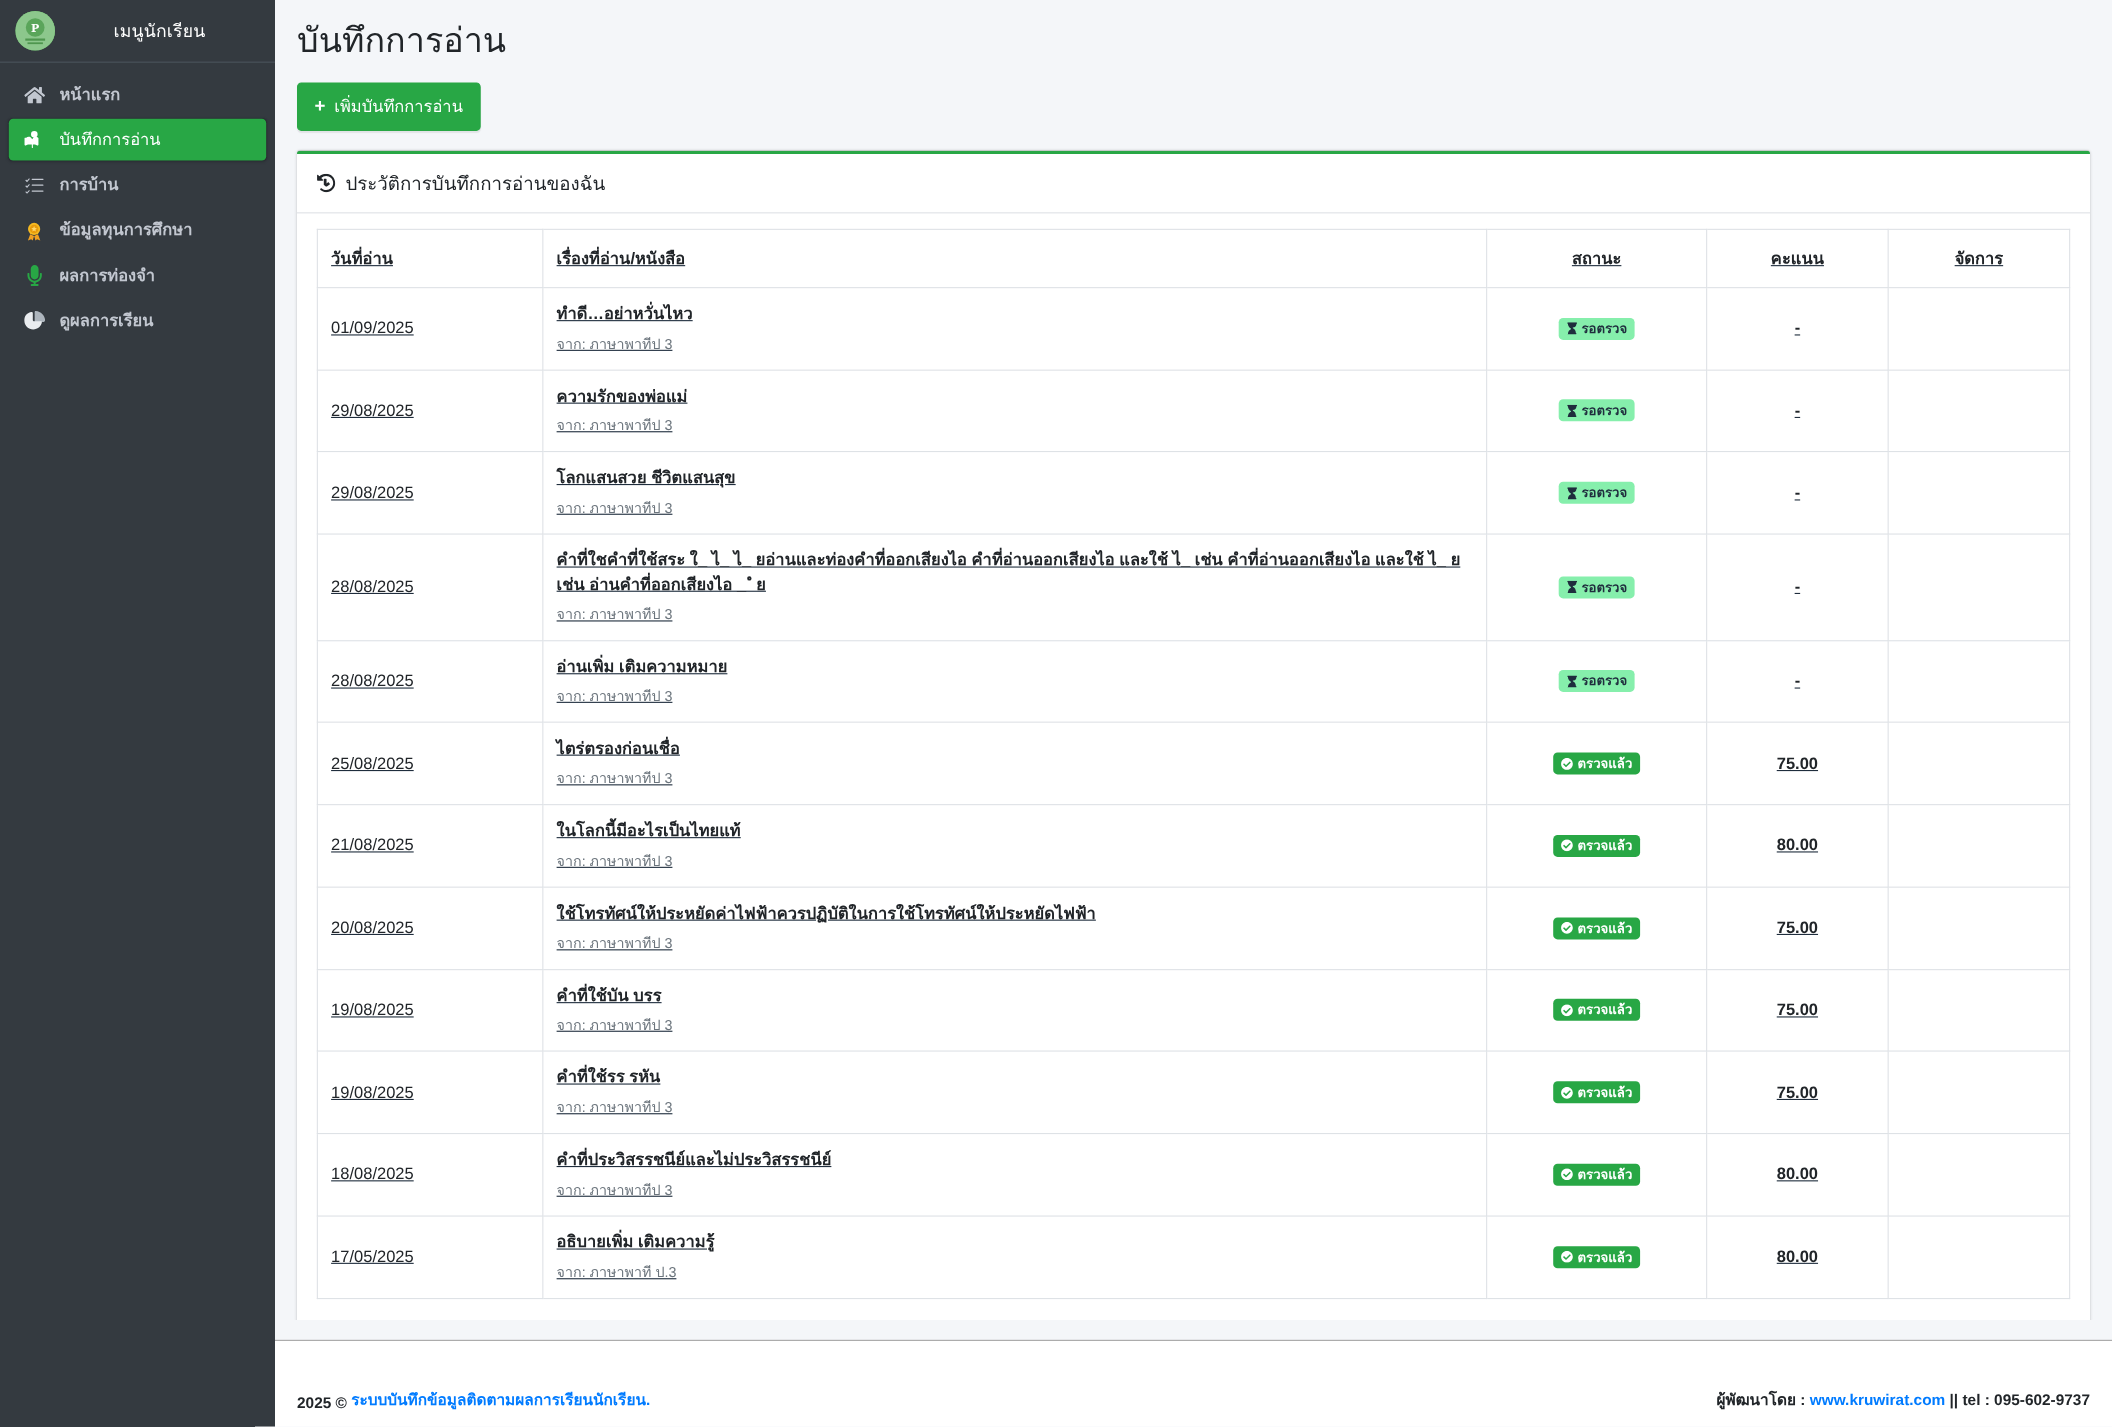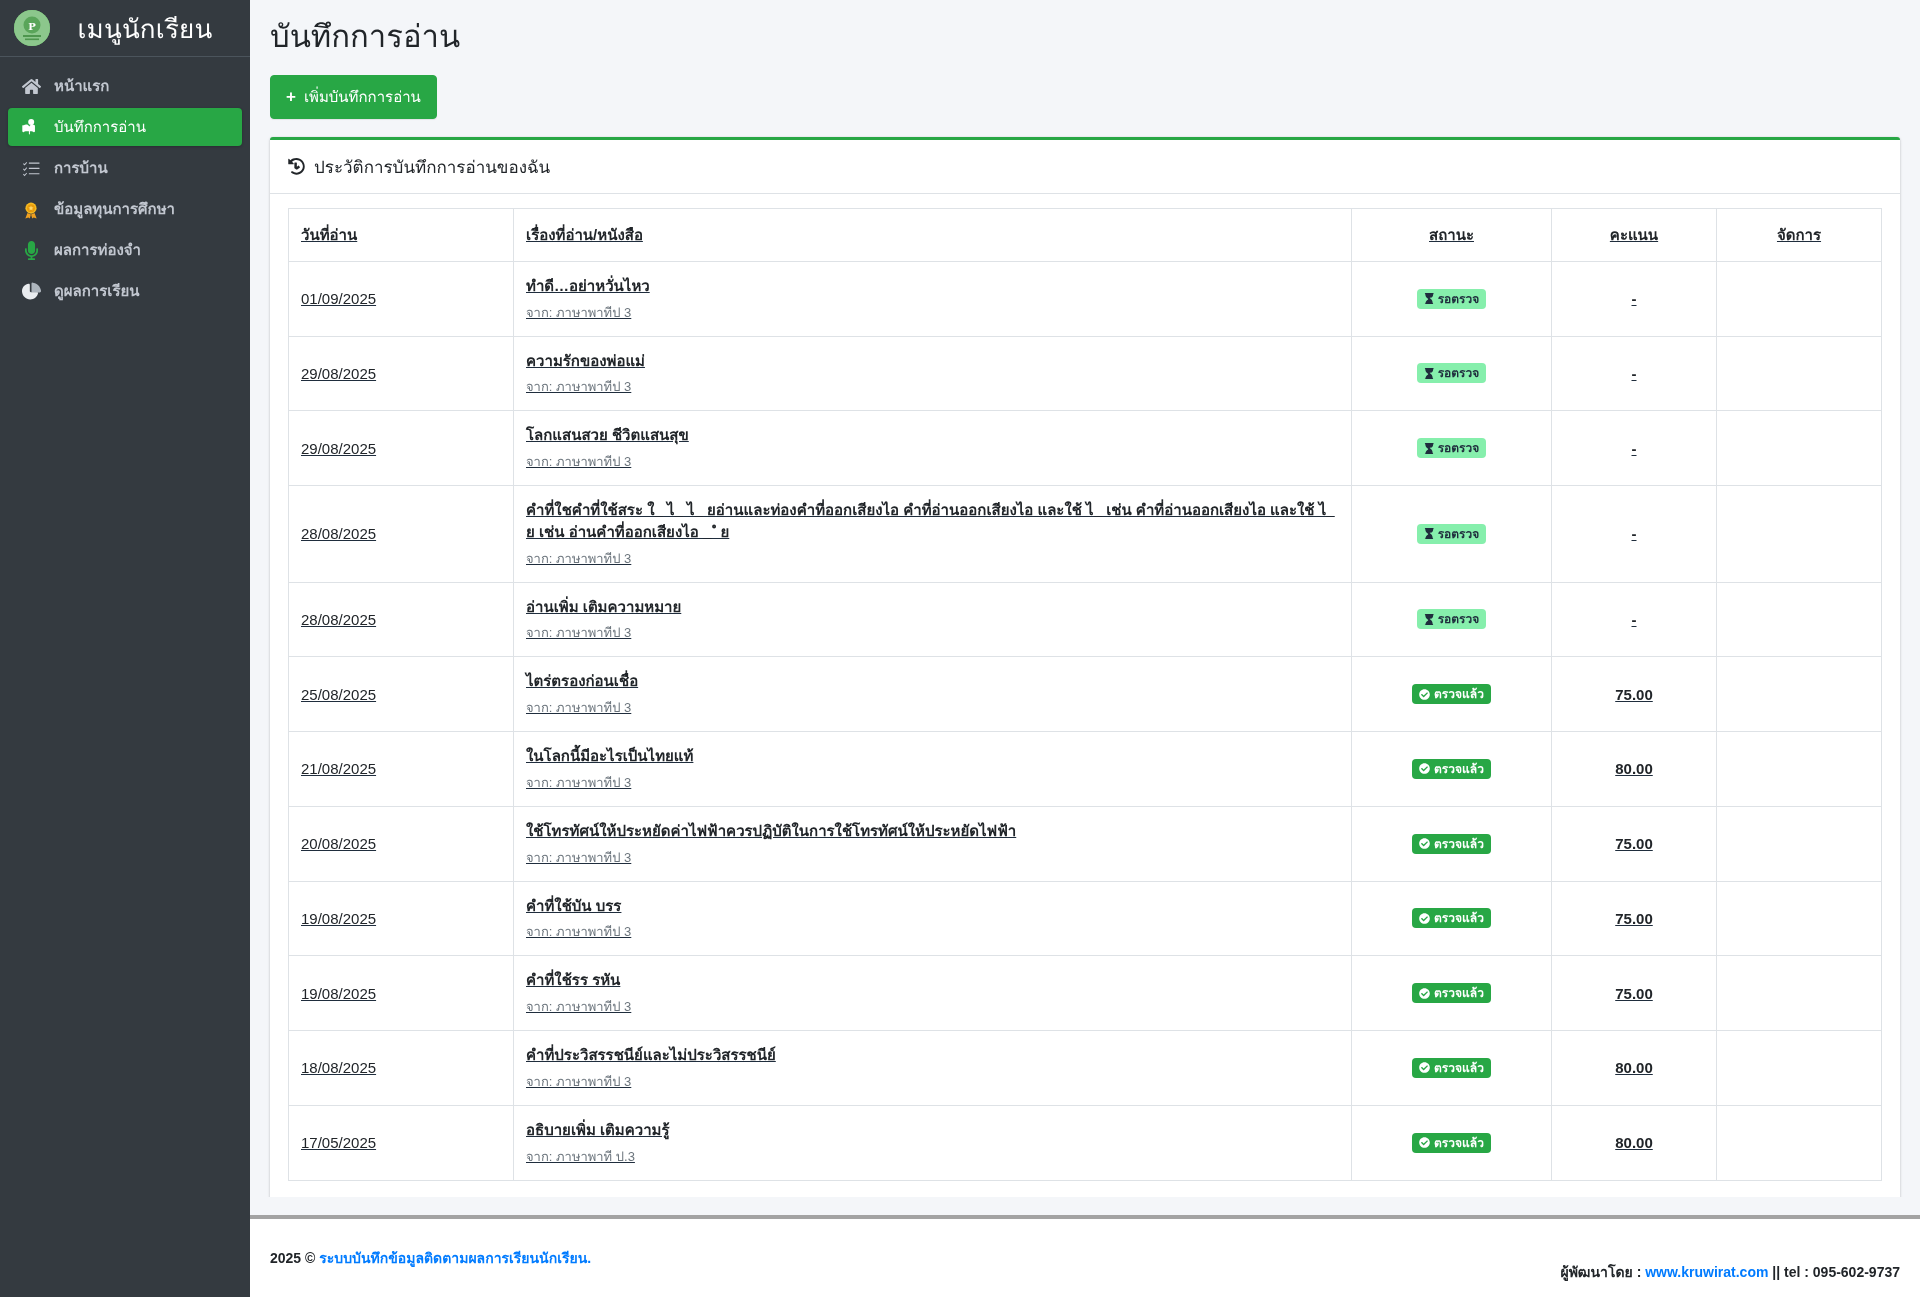--- a/index.html
+++ b/index.html
@@ -39,21 +39,21 @@
     width: 36px; height: 36px; border-radius: 50%;
     background: #7fc47f;
     display: flex; align-items: center; justify-content: center;
     overflow: hidden;
     flex: 0 0 36px;
     box-shadow: 0 0 0 1px #6bb36b inset;
   }
   .brand-logo svg { display:block; }
   .brand-title {
     color: #ffffff;
-    font-size: 26px;
+    font-size: 16px;
     font-weight: 400;
     letter-spacing: .2px;
     white-space: nowrap;
     flex: 1;
     text-align: center;
     padding-right: 10px;
   }
   .nav { padding: 10px 8px 0 8px; }
   .nav-item {
     display: flex;
@@ -175,21 +175,21 @@
     vertical-align: middle;
   }
   table.reading thead th.c { text-align: center; }
   table.reading tbody td {
     border: 1px solid #dee2e6;
     padding: 13px 12px;
     font-size: 15px;
     color: #212529;
     vertical-align: middle;
   }
-  td.col-date { width: 225px; white-space: nowrap; }
+  td.col-date { width: 205px; white-space: nowrap; }
   td.col-title { }
   td.col-status { width: 200px; text-align:center; }
   td.col-score { width: 165px; text-align:center; font-weight:700; }
   td.col-action { width: 165px; }
   .bk-title { font-weight: 700; font-size: 15px; color: #212529; line-height: 1.45; }
   .bk-from { font-size: 13px; color: #6c757d; margin-top: 5px; }
 
   .badge {
     display: inline-flex;
     align-items: center;
@@ -202,24 +202,24 @@
     white-space: nowrap;
   }
   .badge svg { display: block; }
   .badge-pending { background: #86efac; color: #1f2d3d; }
   .badge-done { background: #28a745; color: #ffffff; }
 
   
   .footer {
     flex: 0 0 auto;
     background: #ffffff;
-    border-top: 4px solid #a3a3a3;
+    border-top: 1px solid #a3a3a3;
     padding: 14px 20px;
     display: flex;
-    align-items: center;
+    align-items: flex-end;
     font-size: 14px;
     color: #212529;
     font-weight: 700;
     margin-top: 18px;
   }
   .footer a { color: #007bff; text-decoration: none; }
   .footer-right { margin-left: auto; font-weight: 700; margin-top: 28px; }
   .footer-right .muted { color: #212529; }
 </style>
 </head>

